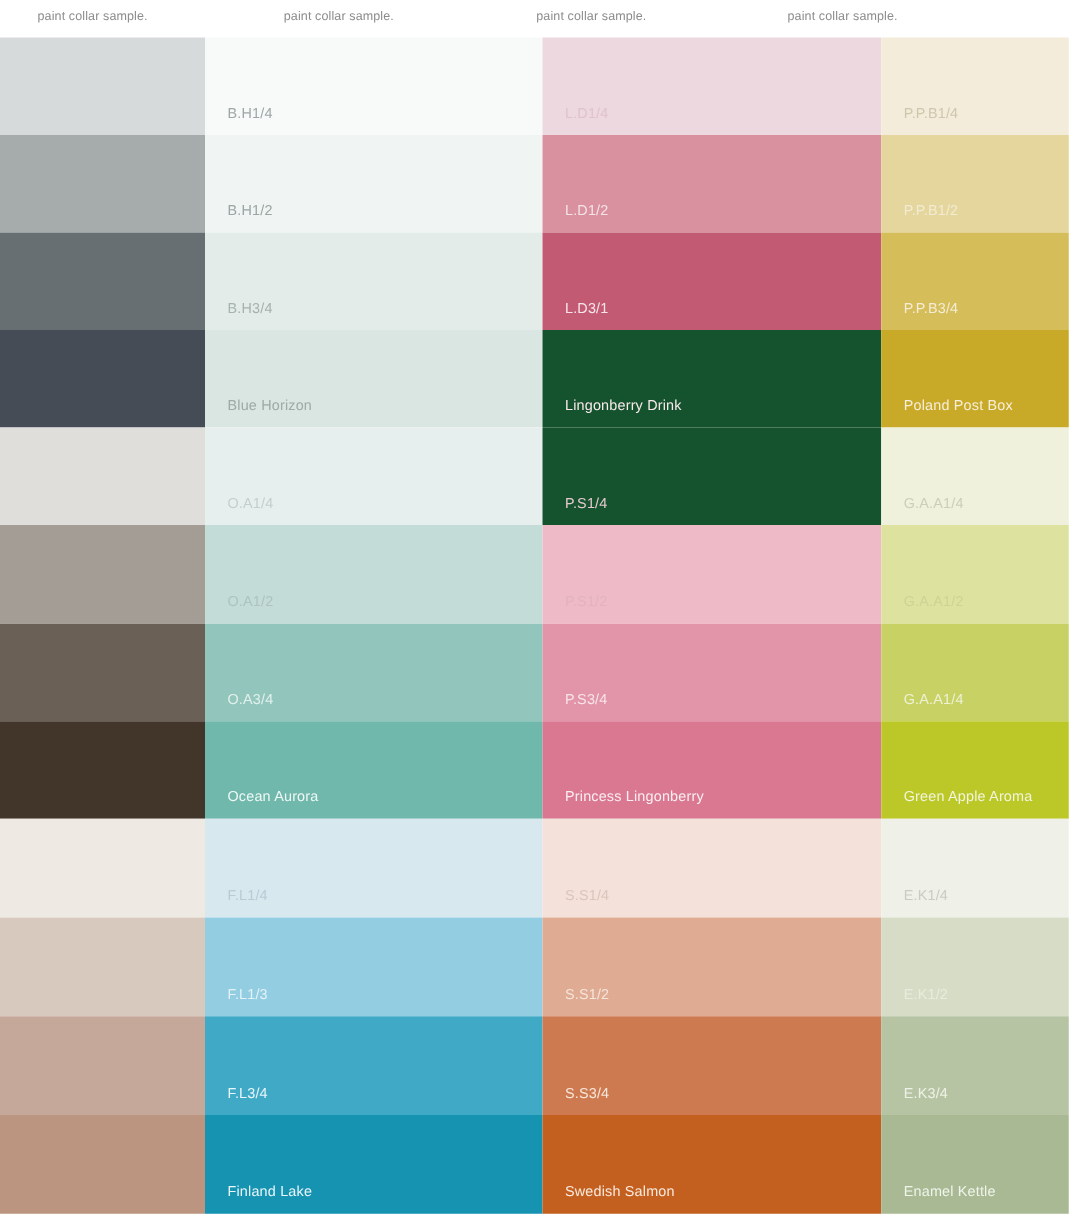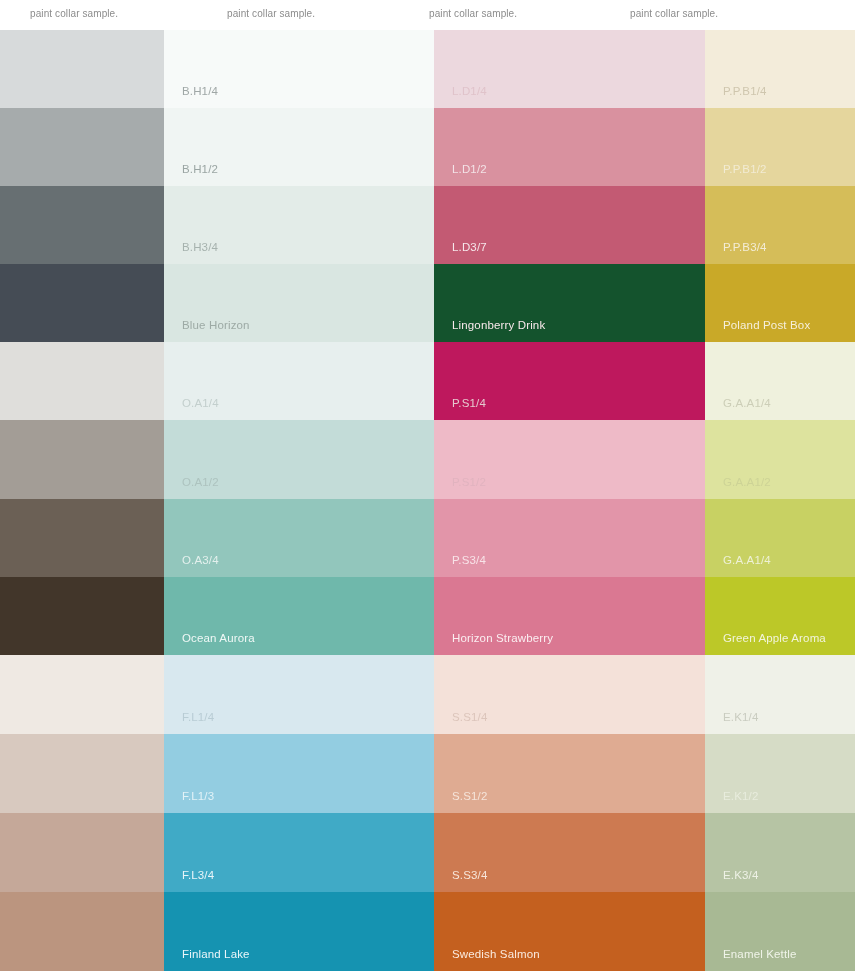--- a/index.html
+++ b/index.html
@@ -133,21 +133,21 @@
           </div>
         </div>
         <div class="col k2">
           <div class="swatch" style="background-color: rgb(236, 216, 222);">
             <span class="label" style="color: rgb(224, 195, 202);">L.D1/4</span>
           </div>
           <div class="swatch" style="background-color: rgb(217, 145, 159);">
             <span class="label" style="color: rgb(243, 226, 230);">L.D1/2</span>
           </div>
           <div class="swatch" style="background-color: rgb(195, 90, 115);">
-            <span class="label" style="color: rgb(246, 230, 234);">L.D3/7</span>
+            <span class="label" style="color: rgb(246, 230, 234);">L.D3/1</span>
           </div>
           <div class="swatch" style="background-color: #14532d;">
             <span class="label" style="color: rgb(249, 233, 236);">Lingonberry Drink</span>
           </div>
         </div>
         <div class="col k3">
           <div class="swatch" style="background-color: rgb(243, 236, 218);">
             <span class="label" style="color: rgb(207, 198, 174);">P.P.B1/4</span>
           </div>
           <div class="swatch" style="background-color: rgb(229, 214, 157);">
@@ -176,31 +176,31 @@
             <span class="label" style="color: rgb(173, 195, 191);">O.A1/2</span>
           </div>
           <div class="swatch" style="background-color: rgb(146, 198, 188);">
             <span class="label" style="color: rgb(227, 240, 237);">O.A3/4</span>
           </div>
           <div class="swatch" style="background-color: rgb(111, 184, 171);">
             <span class="label" style="color: rgb(240, 248, 246);">Ocean Aurora</span>
           </div>
         </div>
         <div class="col k2">
-          <div class="swatch" style="background-color: #be185d;">
+          <div class="swatch" style="background-color: #14532d;">
             <span class="label" style="color: rgb(229, 201, 207);">P.S1/4</span>
           </div>
           <div class="swatch" style="background-color: rgb(238, 186, 199);">
             <span class="label" style="color: rgb(225, 179, 191);">P.S1/2</span>
           </div>
           <div class="swatch" style="background-color: rgb(226, 149, 169);">
             <span class="label" style="color: rgb(248, 227, 232);">P.S3/4</span>
           </div>
           <div class="swatch" style="background-color: rgb(218, 120, 146);">
-            <span class="label" style="color: rgb(251, 238, 241);">Horizon Strawberry</span>
+            <span class="label" style="color: rgb(251, 238, 241);">Princess Lingonberry</span>
           </div>
         </div>
         <div class="col k3">
           <div class="swatch" style="background-color: rgb(239, 241, 221);">
             <span class="label" style="color: rgb(204, 206, 183);">G.A.A1/4</span>
           </div>
           <div class="swatch" style="background-color: rgb(221, 227, 158);">
             <span class="label" style="color: rgb(205, 211, 150);">G.A.A1/2</span>
           </div>
           <div class="swatch" style="background-color: rgb(200, 209, 99);">

